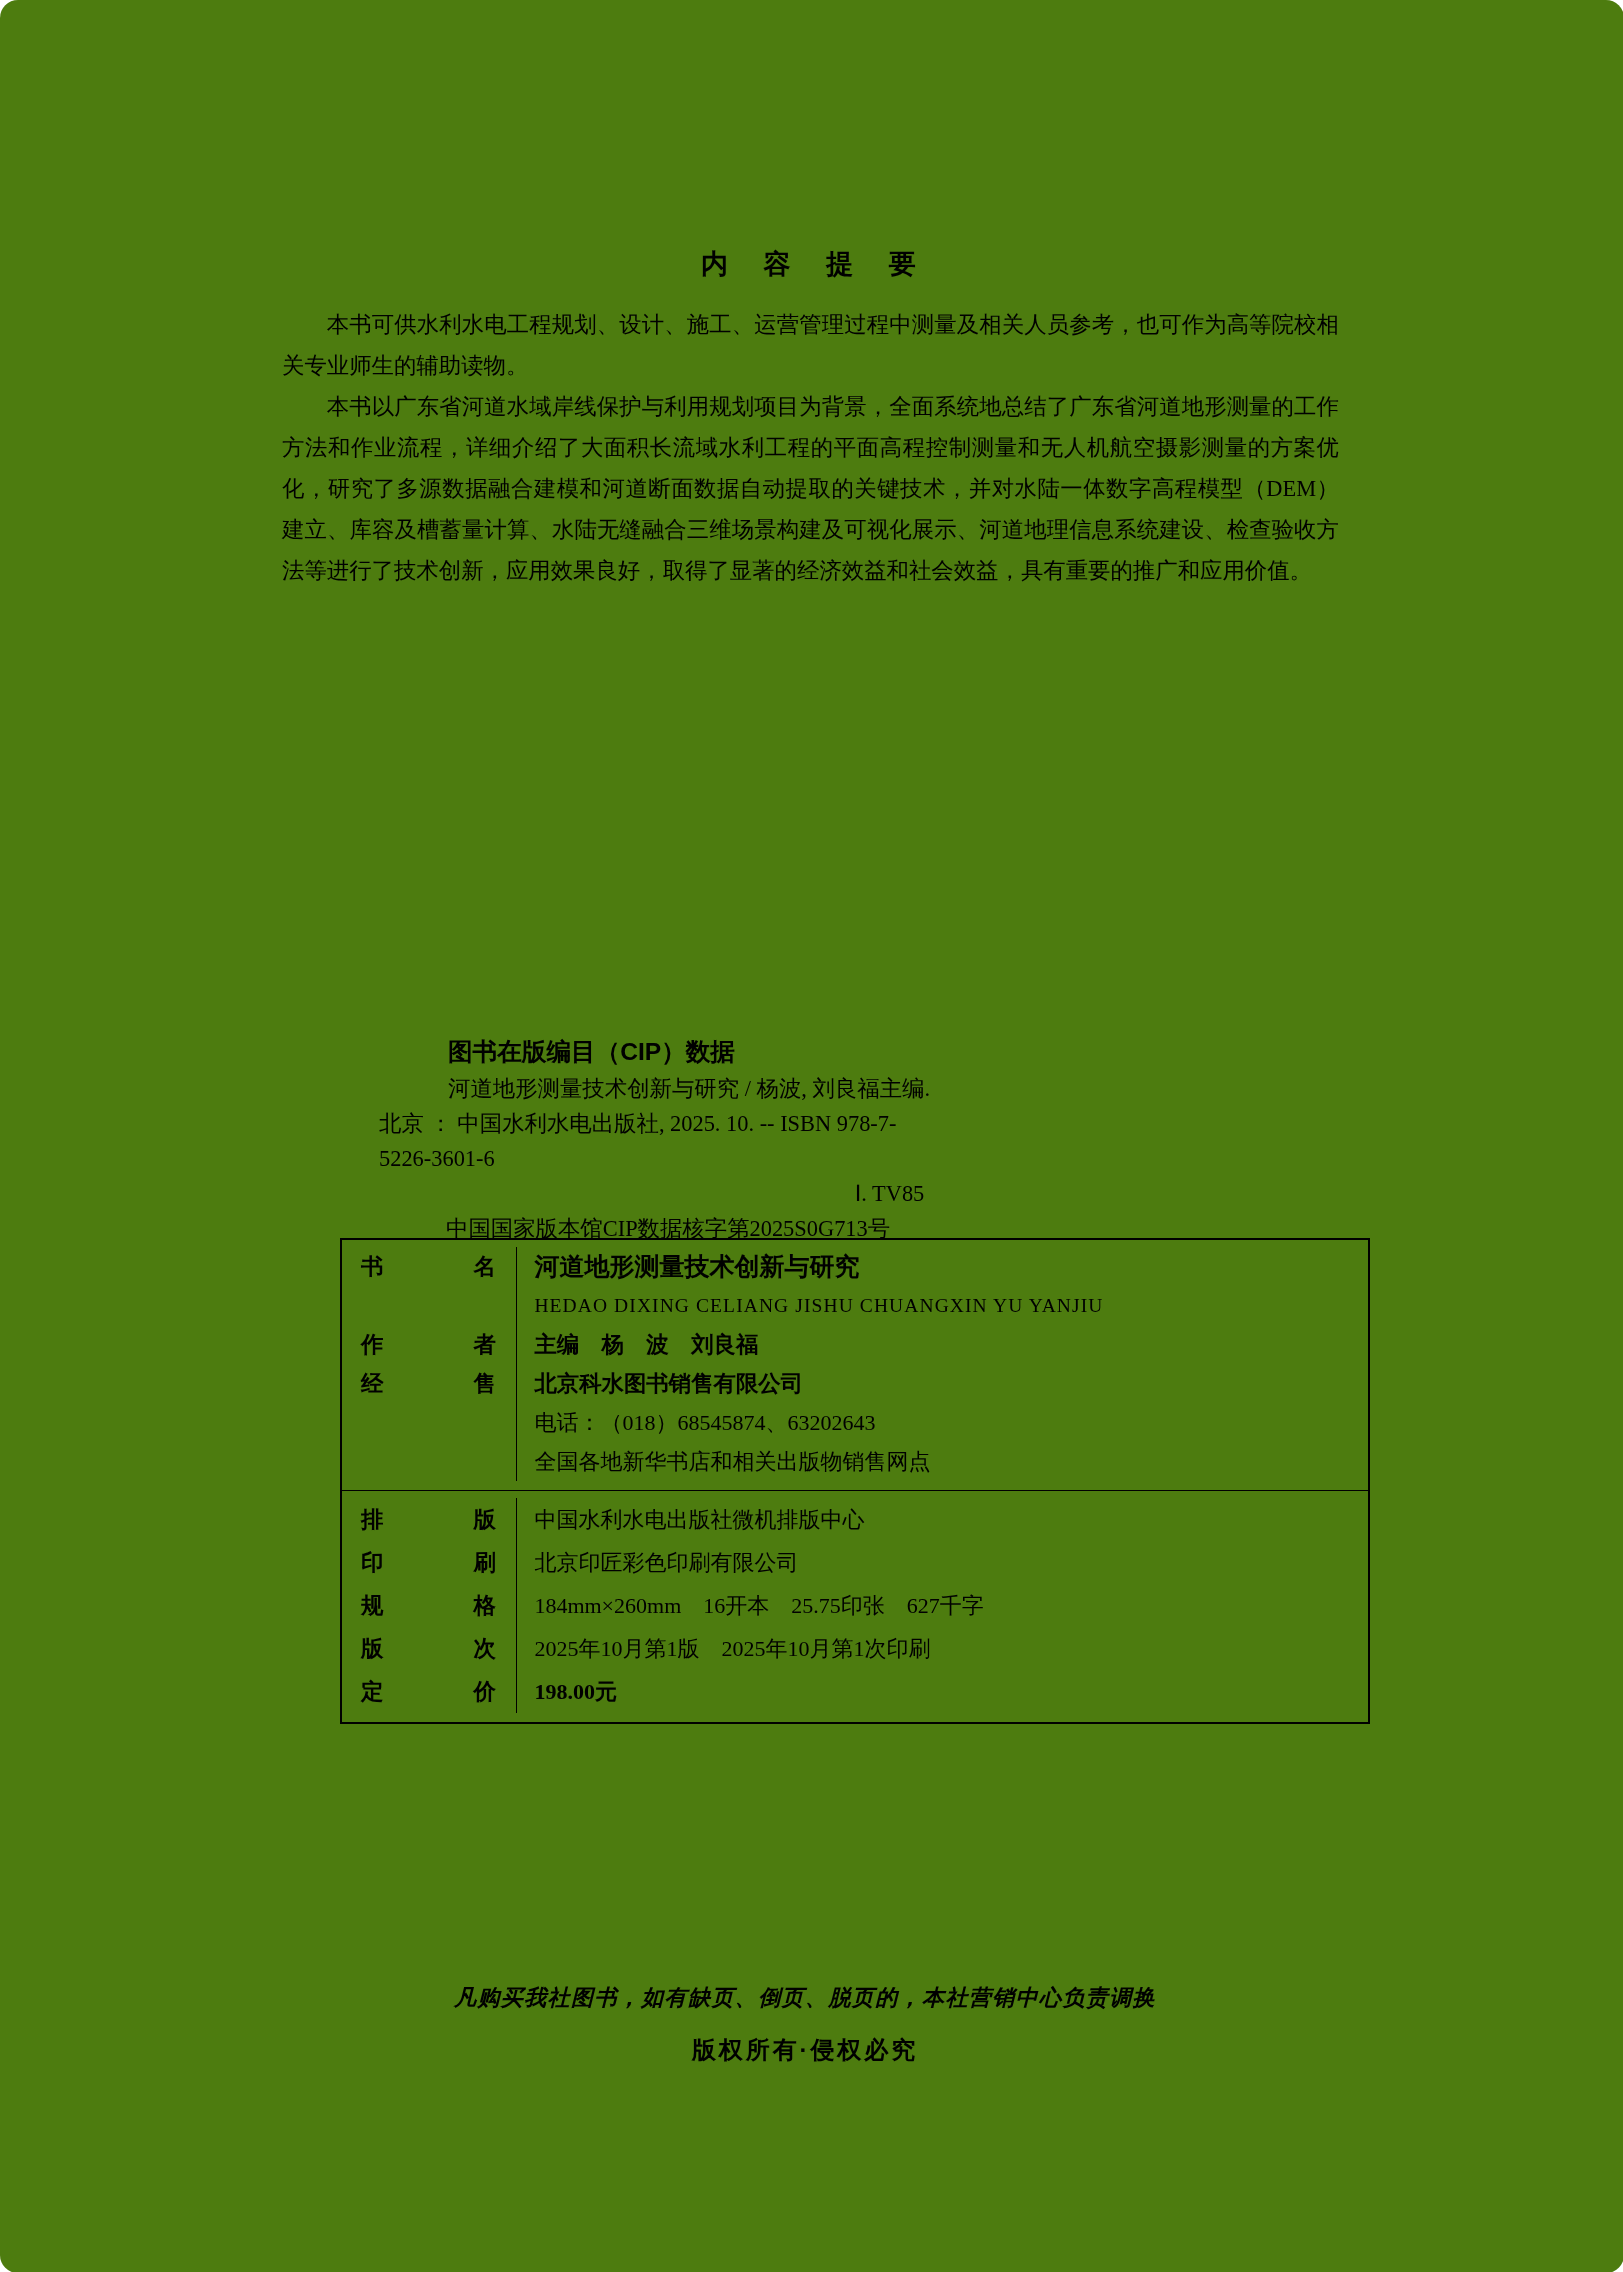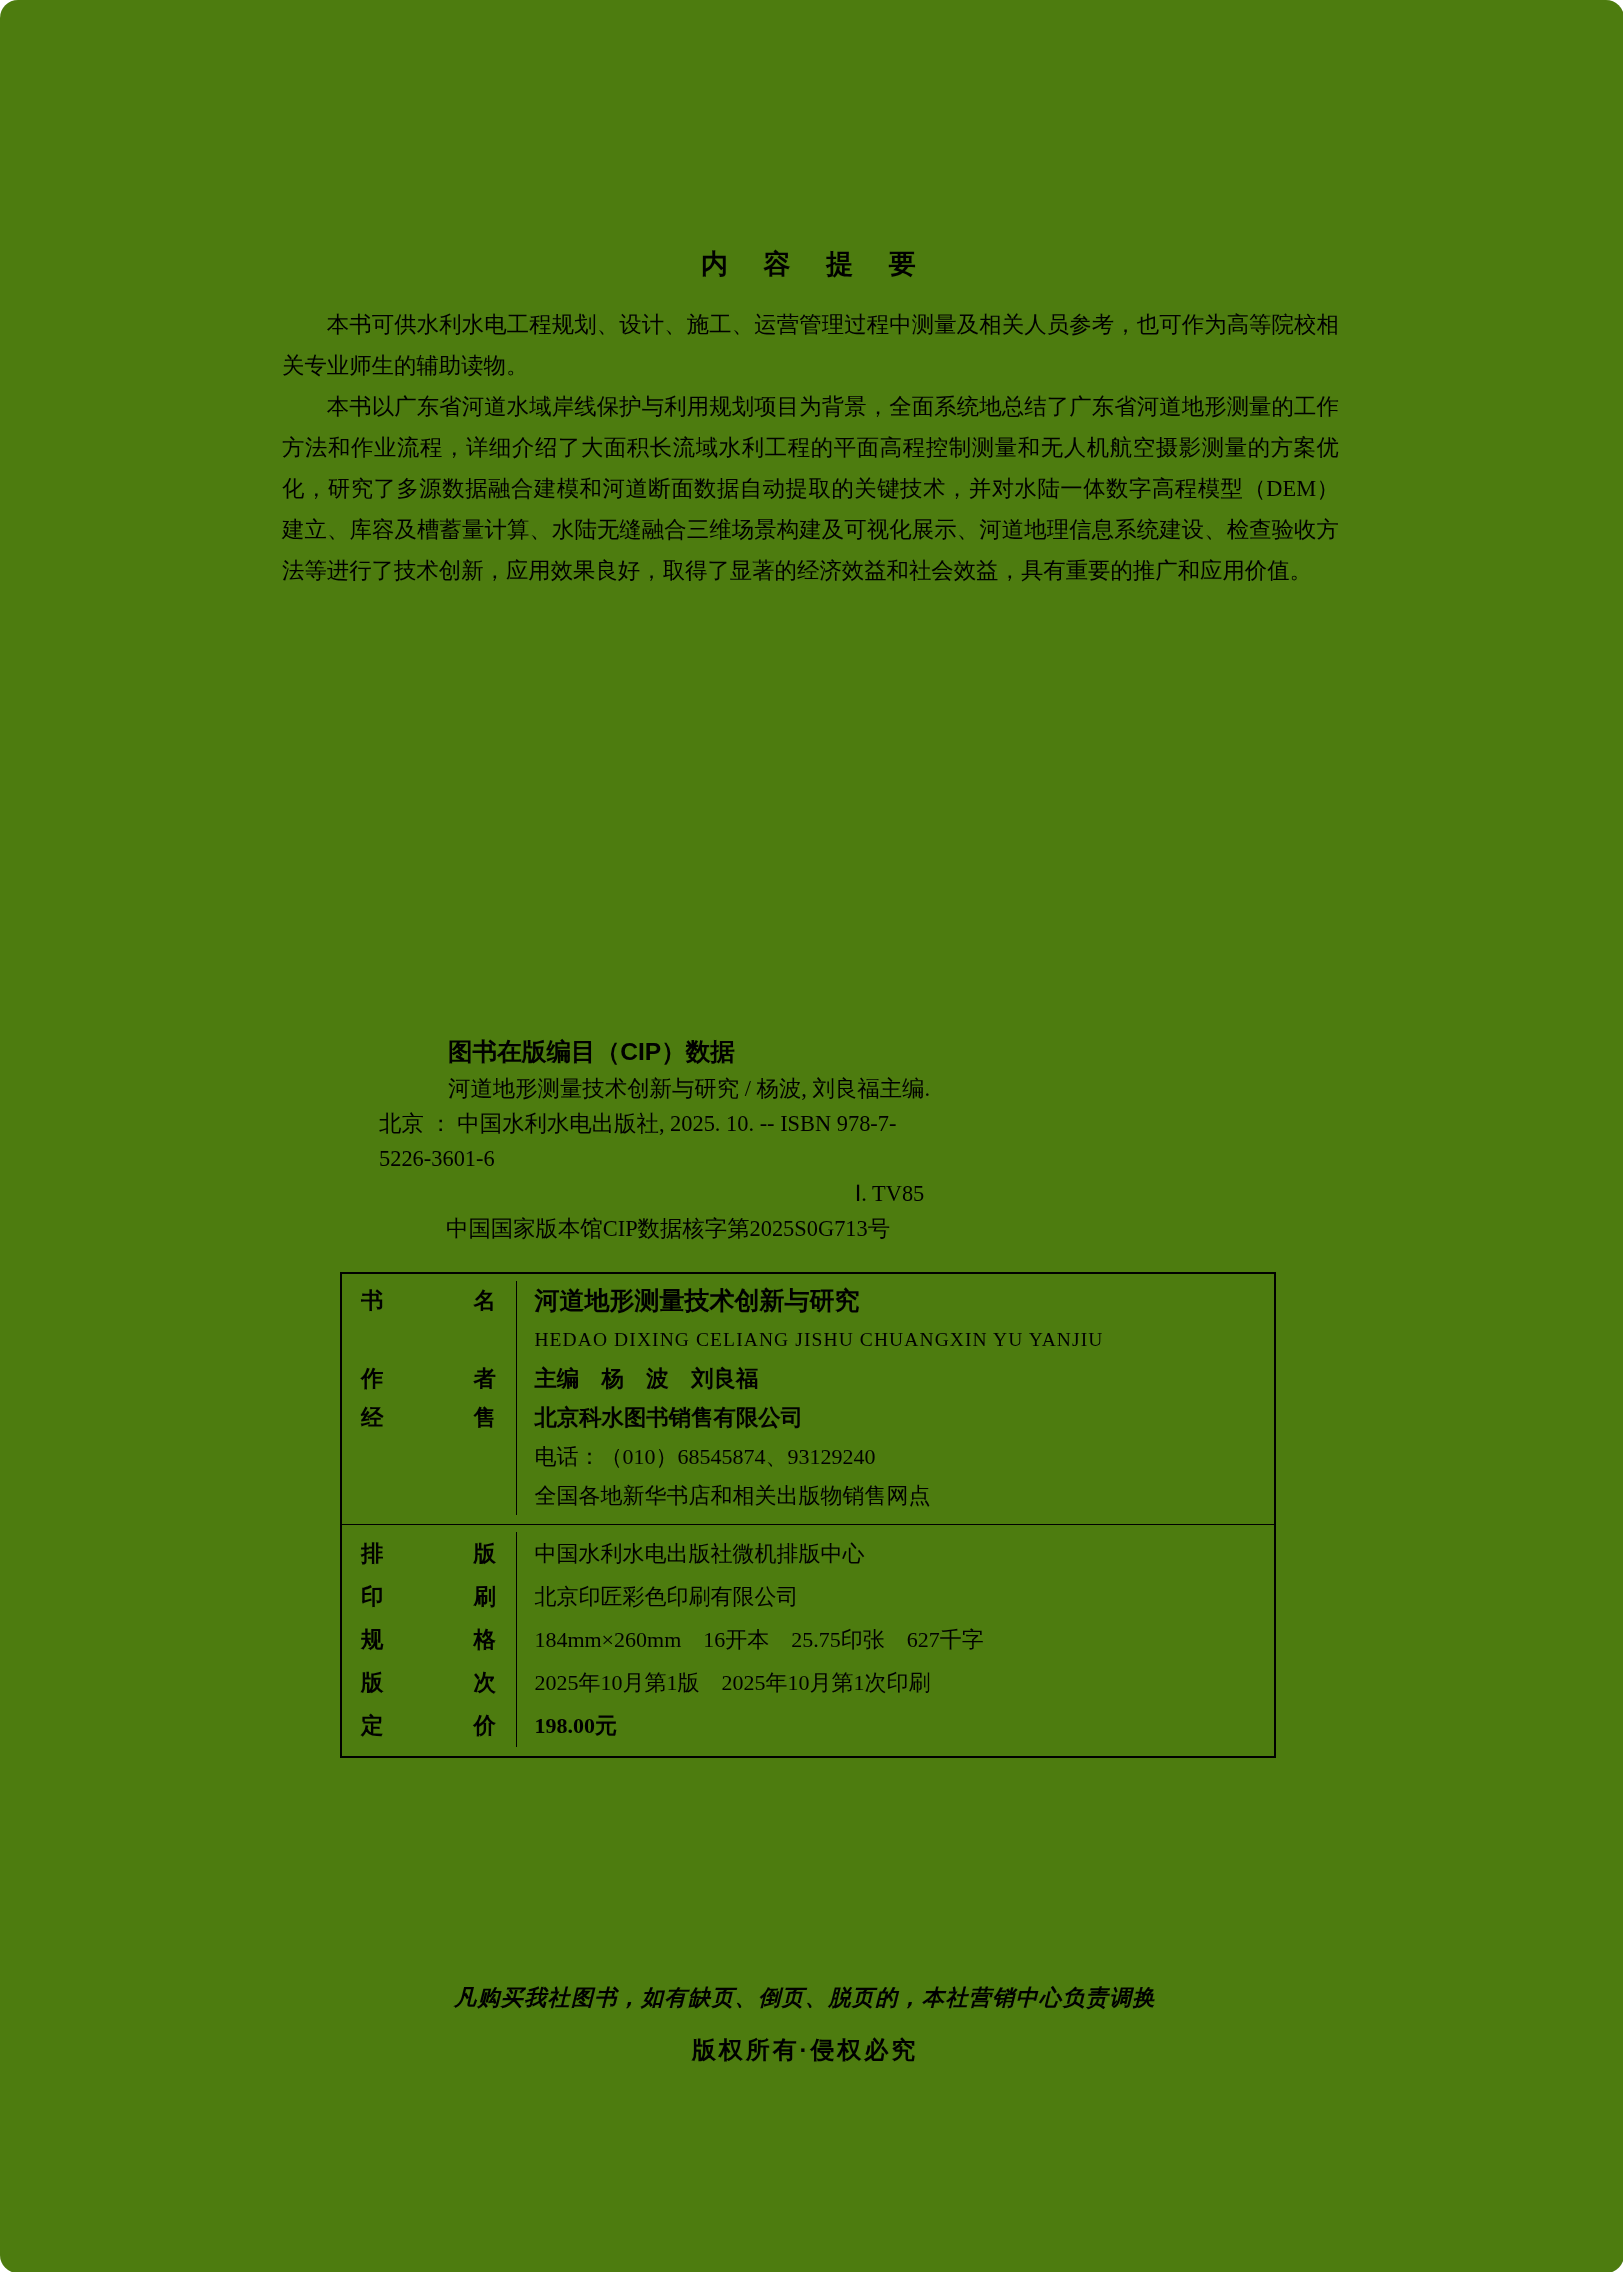--- a/index.html
+++ b/index.html
@@ -56,22 +56,22 @@
   .cip-line { white-space: pre-wrap; }
   .cip-indent-1 { margin-left: 69px; }
   .cip-indent-0 { margin-left: 0; }
   .cip-indent-2 { margin-left: 81px; text-align: center; }
   .cip-indent-3 { margin-left: 67px; }
 
   
   .colophon-table {
     position: absolute;
     left: 340px;
-    top: 1272px;
-    width: 936px;
+    top: 1238px;
+    width: 1030px;
     border: 2.2px solid #000;
     box-sizing: border-box;
   }
   .colophon-section {
     padding: 7.2px 0 8.7px 0;
   }
   .colophon-section + .colophon-section {
     border-top: 1.4px solid #000;
   }
   .colophon-row { display: flex; }
@@ -187,21 +187,21 @@
         </div>
       </div>
 
 
       <div class="colophon-row">
         <div class="cell-label">
           <span class="label-text">经售</span>
         </div>
         <div class="cell-content">
           <div class="c-line c-line--strong">北京科水图书销售有限公司</div>
-          <div class="c-line">电话：（010）68545874、93129240</div>
+          <div class="c-line">电话：（018）68545874、63202643</div>
           <div class="c-line">全国各地新华书店和相关出版物销售网点</div>
         </div>
       </div>
 
     </div>
 
     <div class="colophon-section sec2">
 
       <div class="colophon-row">
         <div class="cell-label">

